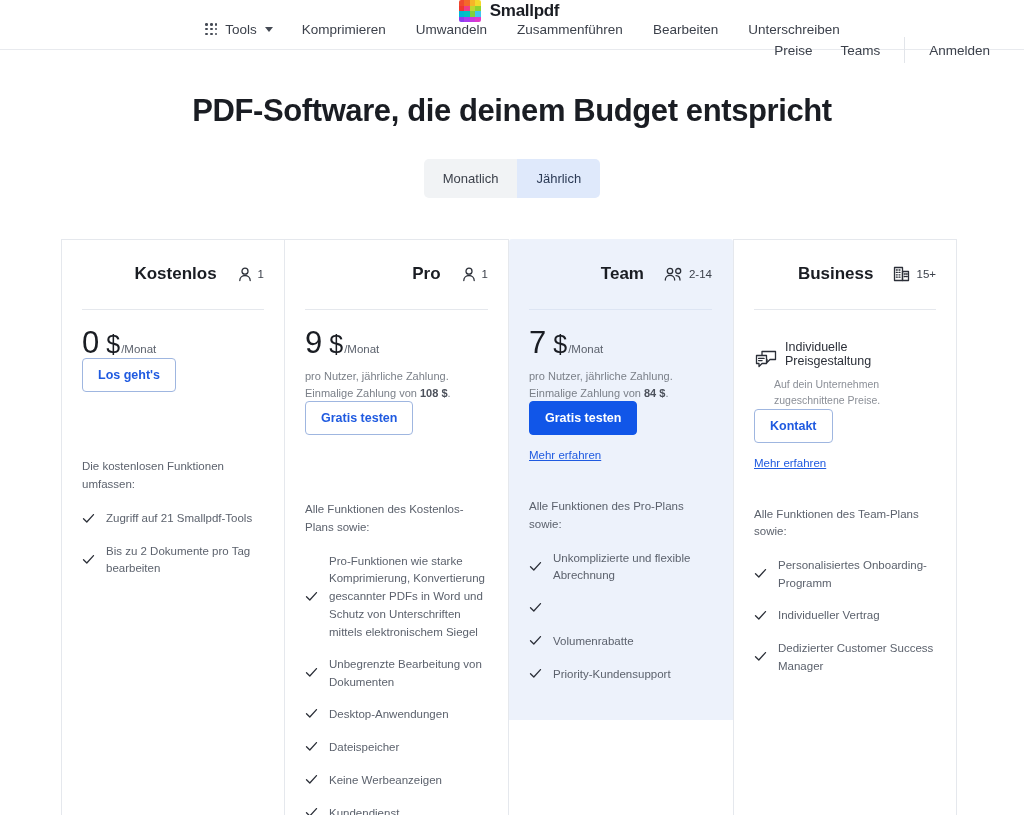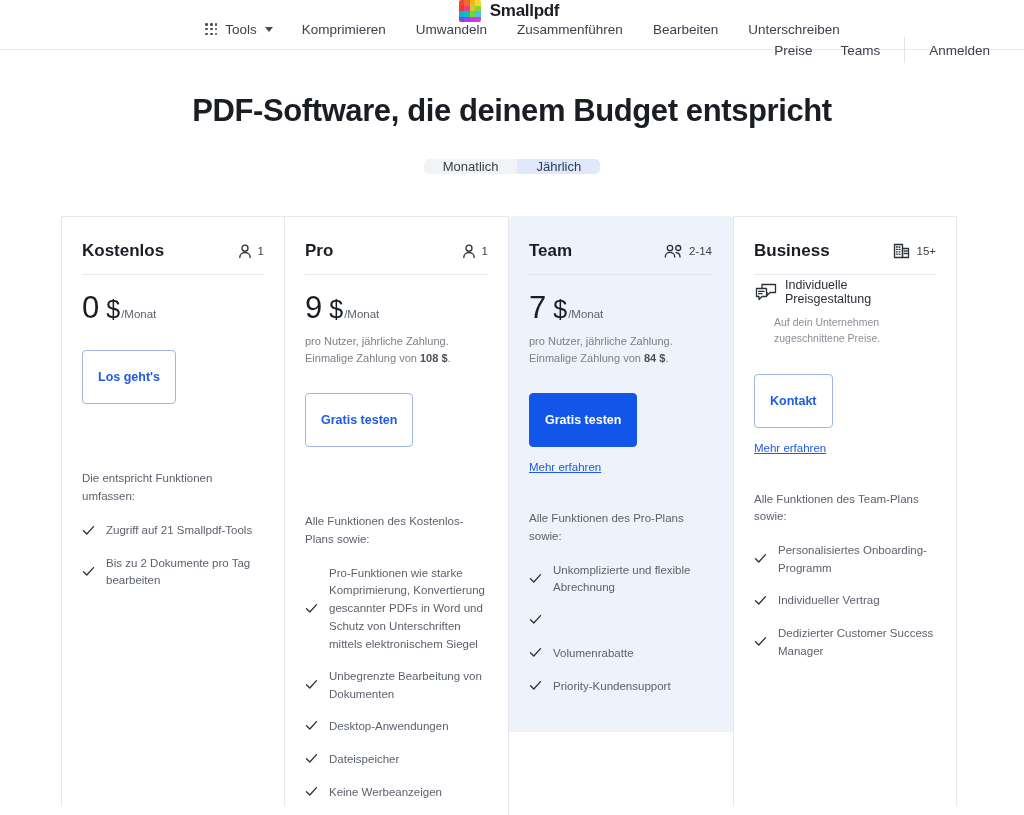--- a/index.html
+++ b/index.html
@@ -67,21 +67,21 @@
   .hero h1 {
     font-size: 31px; font-weight: bold; color: #1a1d23; letter-spacing: -0.4px;
   }
   .toggle-wrap {
     margin: 30px auto 0;
     display: inline-flex;
     border-radius: 5px;
     overflow: hidden;
   }
   .toggle-btn {
-    font-size: 13px; padding: 0 19px; cursor: pointer; border: none;
+    font-size: 13px; padding: 12px 19px; cursor: pointer; border: none;
     font-family: inherit; color: #3c414b; background: #f1f3f5;
   }
   .toggle-btn.active { background: #dfe9fb; color: #2b3a55; }
 
   
   .cards {
     display: flex;
     margin-top: 41px;
     padding: 0 61px;
     align-items: flex-start;
@@ -99,49 +99,50 @@
   .card.highlight {
     background: #edf2fb;
     border-top: 1px solid #edf2fb;
     border-right: 1px solid #edf2fb;
     min-height: 448px;
     border-radius: 3px 3px 0 0;
   }
   .card.highlight + .card { border-left: 1px solid #e5e8ed; }
 
   .card-head {
-    display: flex; align-items: center; justify-content: space-between;
-    padding-bottom: 13px;
+    display: flex; align-items: center; justify-content: flex-end;
+    padding-bottom: 25px;
     border-bottom: 1px solid #e5e8ed;
+    gap: 20px;
   }
   .card.highlight .card-head { border-bottom: 1px solid #dde5f3; }
   .card-title { font-size: 17px; font-weight: bold; color: #1a1d23; }
   .card-seats { display: flex; align-items: center; gap: 5px; }
   .card-seats-count { font-size: 11.5px; color: #3c414b; }
 
   .price-row {
     display: flex; align-items: baseline; margin-top: 17px;
   }
   .price-num { font-size: 31px; color: #1a1d23; font-weight: 400; line-height: 1; }
   .price-cur { font-size: 25px; color: #1a1d23; font-weight: 400; margin-left: 7px; line-height: 1; }
   .price-per { font-size: 11.5px; color: #5c626d; margin-left: 1px; }
 
   .price-note {
     font-size: 11px; color: #7b8089; line-height: 1.5; margin-top: 10px;
   }
   .price-note b { color: #4c515b; font-weight: bold; }
 
-  .custom-price-row { display: flex; align-items: center; gap: 7px; margin-top: 3px; }
+  .custom-price-row { display: flex; align-items: flex-end; gap: 7px; margin-top: 30px; }
   .custom-price-label { font-size: 12.5px; color: #2b2f38; }
   .custom-note { font-size: 10.5px; color: #8b8f97; line-height: 1.5; margin-top: 9px; margin-left: 20px; }
 
   .btn {
-    display: inline-block; margin-top: 27px;
+    display: inline-block; 
     font-size: 12.5px; font-weight: bold;
-    padding: 19px 15px; border-radius: 4px; cursor: pointer;
+    padding: 9px 15px; border-radius: 4px; cursor: pointer;
     font-family: inherit;
   }
   .btn-outline { border: 1px solid #9fb6e0; background: #fff; color: #1f5ae0; }
   .btn-solid { border: 1px solid #1156e8; background: #1156e8; color: #fff; }
   .btn-learn {
     display: inline-block; margin-top: 14px;
     font-size: 11.5px; color: #1f5ae0; text-decoration: underline; cursor: pointer;
   }
 
   .feat-intro {
@@ -235,21 +236,21 @@
           <span class="card-seats-count">1</span>
         </span>
       </div>
       <div class="price-row">
         <span class="price-num">0</span>
         <span class="price-cur">$</span>
         <span class="price-per">/Monat</span>
       </div>
       <div><button class="btn btn-outline">Los geht's</button></div>
       <div class="spacer-btns"></div>
-      <div class="feat-intro">Die entspricht Funktionen umfassen:</div>
+      <div class="feat-intro">Die kostenlosen Funktionen umfassen:</div>
       <ul class="feat-list">
         <li>
           <span class="check"><svg width="13" height="13" viewBox="0 0 13 13" fill="none" stroke="#2b2f38" stroke-width="1.3" stroke-linecap="round" stroke-linejoin="round">
               <path d="M1.5 6.8 4.8 10 11.5 2.6"></path>
             </svg></span>
           <span class="feat-text">Zugriff auf 21 Smallpdf-Tools</span>
         </li>
         <li>
           <span class="check"><svg width="13" height="13" viewBox="0 0 13 13" fill="none" stroke="#2b2f38" stroke-width="1.3" stroke-linecap="round" stroke-linejoin="round">
               <path d="M1.5 6.8 4.8 10 11.5 2.6"></path>

